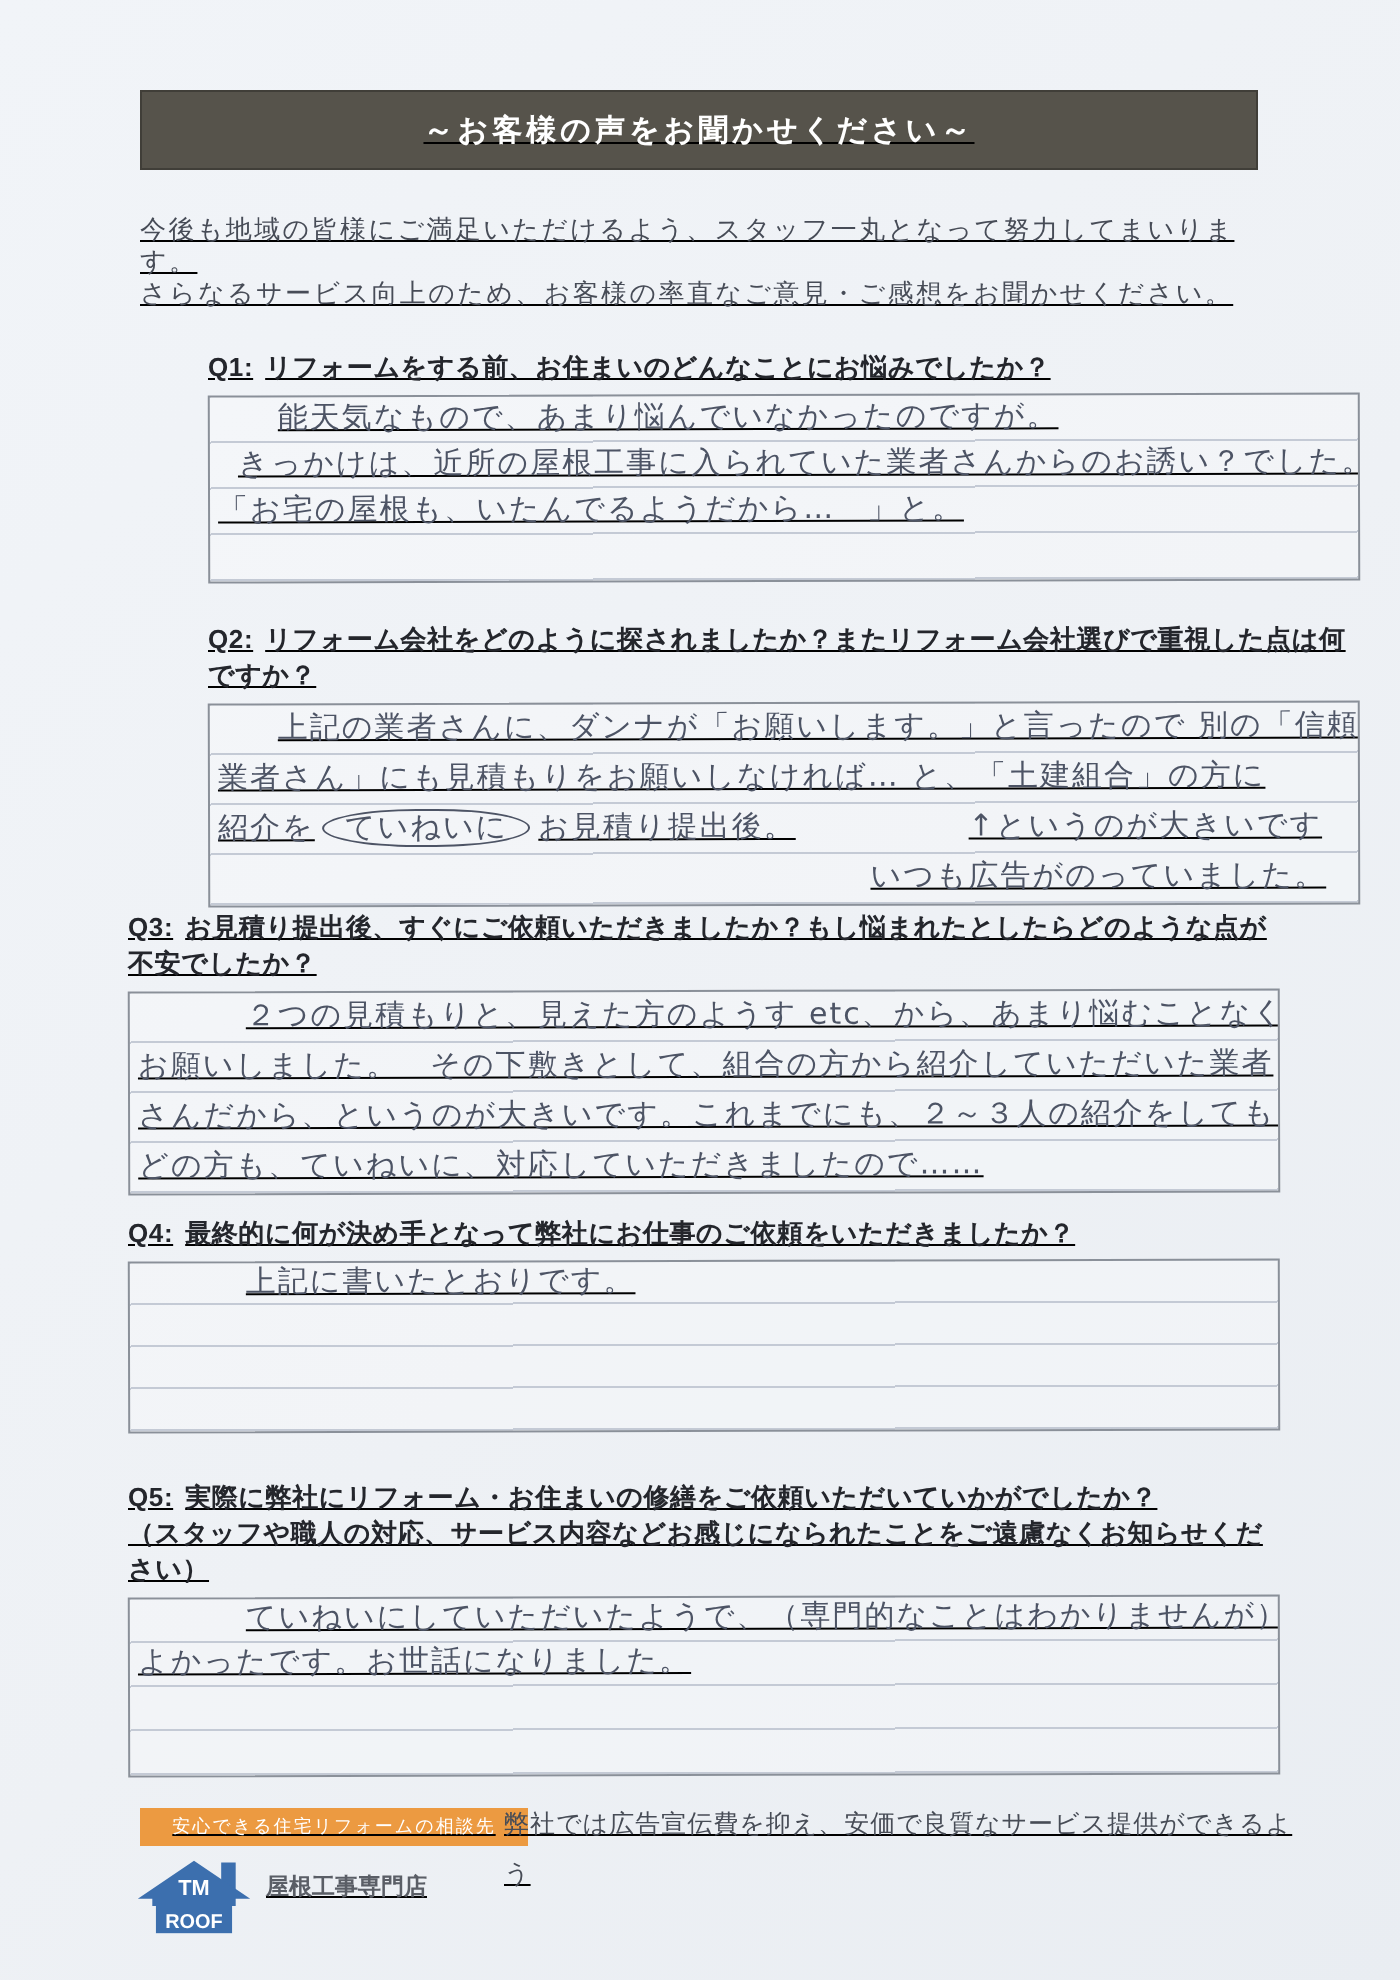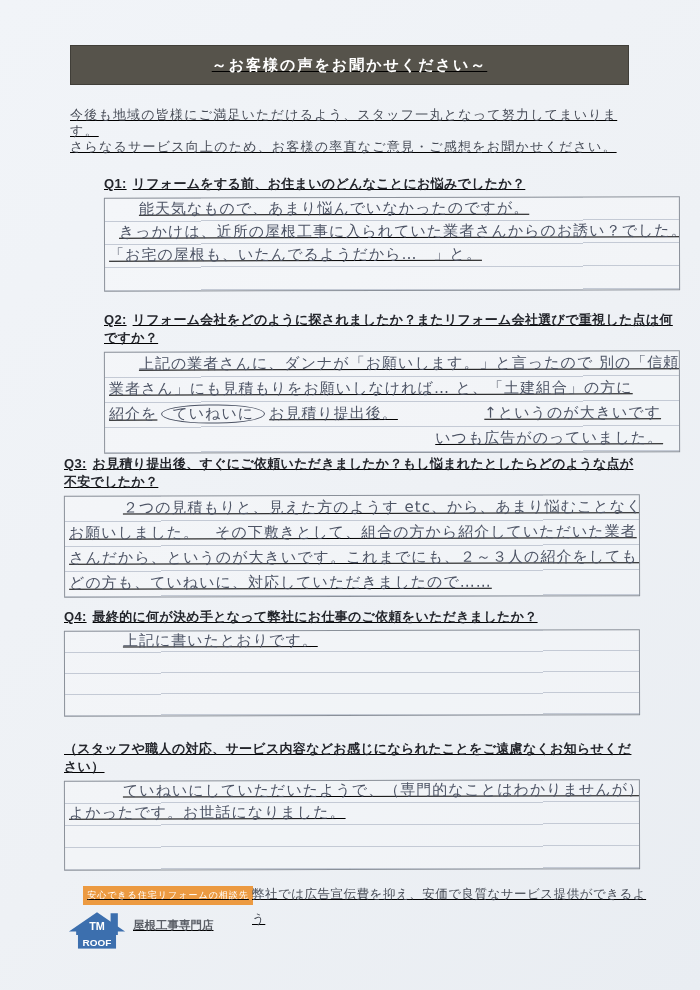--- a/index.html
+++ b/index.html
@@ -42,21 +42,21 @@
   .line-flex{display:flex;justify-content:space-between;padding-right:18px;}
   .line-right{text-align:right;padding-right:16px;}
   .circled{
     display:inline-block;border:1px solid #4d5465;border-radius:50% / 55%;
     padding:0 10px;line-height:17px;margin:0 4px;
   }
   .footer{display:flex;margin:16px 0 0 62px;gap:10px;}
   .logo-col{width:180px;flex:none;}
   .tagline-bar{
     background:#ec9a41;color:#fff;font-size:9px;letter-spacing:1px;
-    text-align:center;padding:3px 4px;width:162px;margin-left:21px;
+    text-align:center;padding:3px 16px;width:162px;margin-left:8px;
   }
   .logo-row{display:flex;align-items:flex-start;gap:7px;margin-top:7px;margin-left:6px;}
   .house-wrap{display:flex;flex-direction:column;align-items:center;flex:none;}
   .shop-type{font-size:11.5px;font-weight:bold;color:#5a5e66;margin-top:6px;}
   .footer-para{
     font-family:"Liberation Serif","DejaVu Serif",serif;
     font-size:12.5px;line-height:24.5px;letter-spacing:0.5px;color:#474c56;width:396px;margin-top:-4px;
   }
   .mt20{margin-top:20px;padding-left:40px;} .mt16{margin-top:2px;} .mt12{margin-top:11px;} .mt24{margin-top:24px;}
 </style>
@@ -117,20 +117,23 @@
     </div>
     <div class="answer-box" style="--rh:21px">
       <div class="hand-line ind-lg">上記に書いたとおりです。</div>
       <div class="hand-line"></div>
       <div class="hand-line"></div>
       <div class="hand-line"></div>
     </div>
   </div>
 
   <div class="qblock mt24">
+    <div class="q-label">
+      <span class="q-no">Q5:</span><span>実際に弊社にリフォーム・お住まいの修繕をご依頼いただいていかがでしたか？</span>
+    </div>
     <div class="q-label">（スタッフや職人の対応、サービス内容などお感じになられたことをご遠慮なくお知らせください）</div>
     <div class="answer-box" style="--rh:22px">
       <div class="hand-line ind-lg">ていねいにしていただいたようで、（専門的なことはわかりませんが）</div>
       <div class="hand-line ind-xs">よかったです。お世話になりました。</div>
       <div class="hand-line"></div>
       <div class="hand-line"></div>
     </div>
   </div>
 
   <div class="footer">

